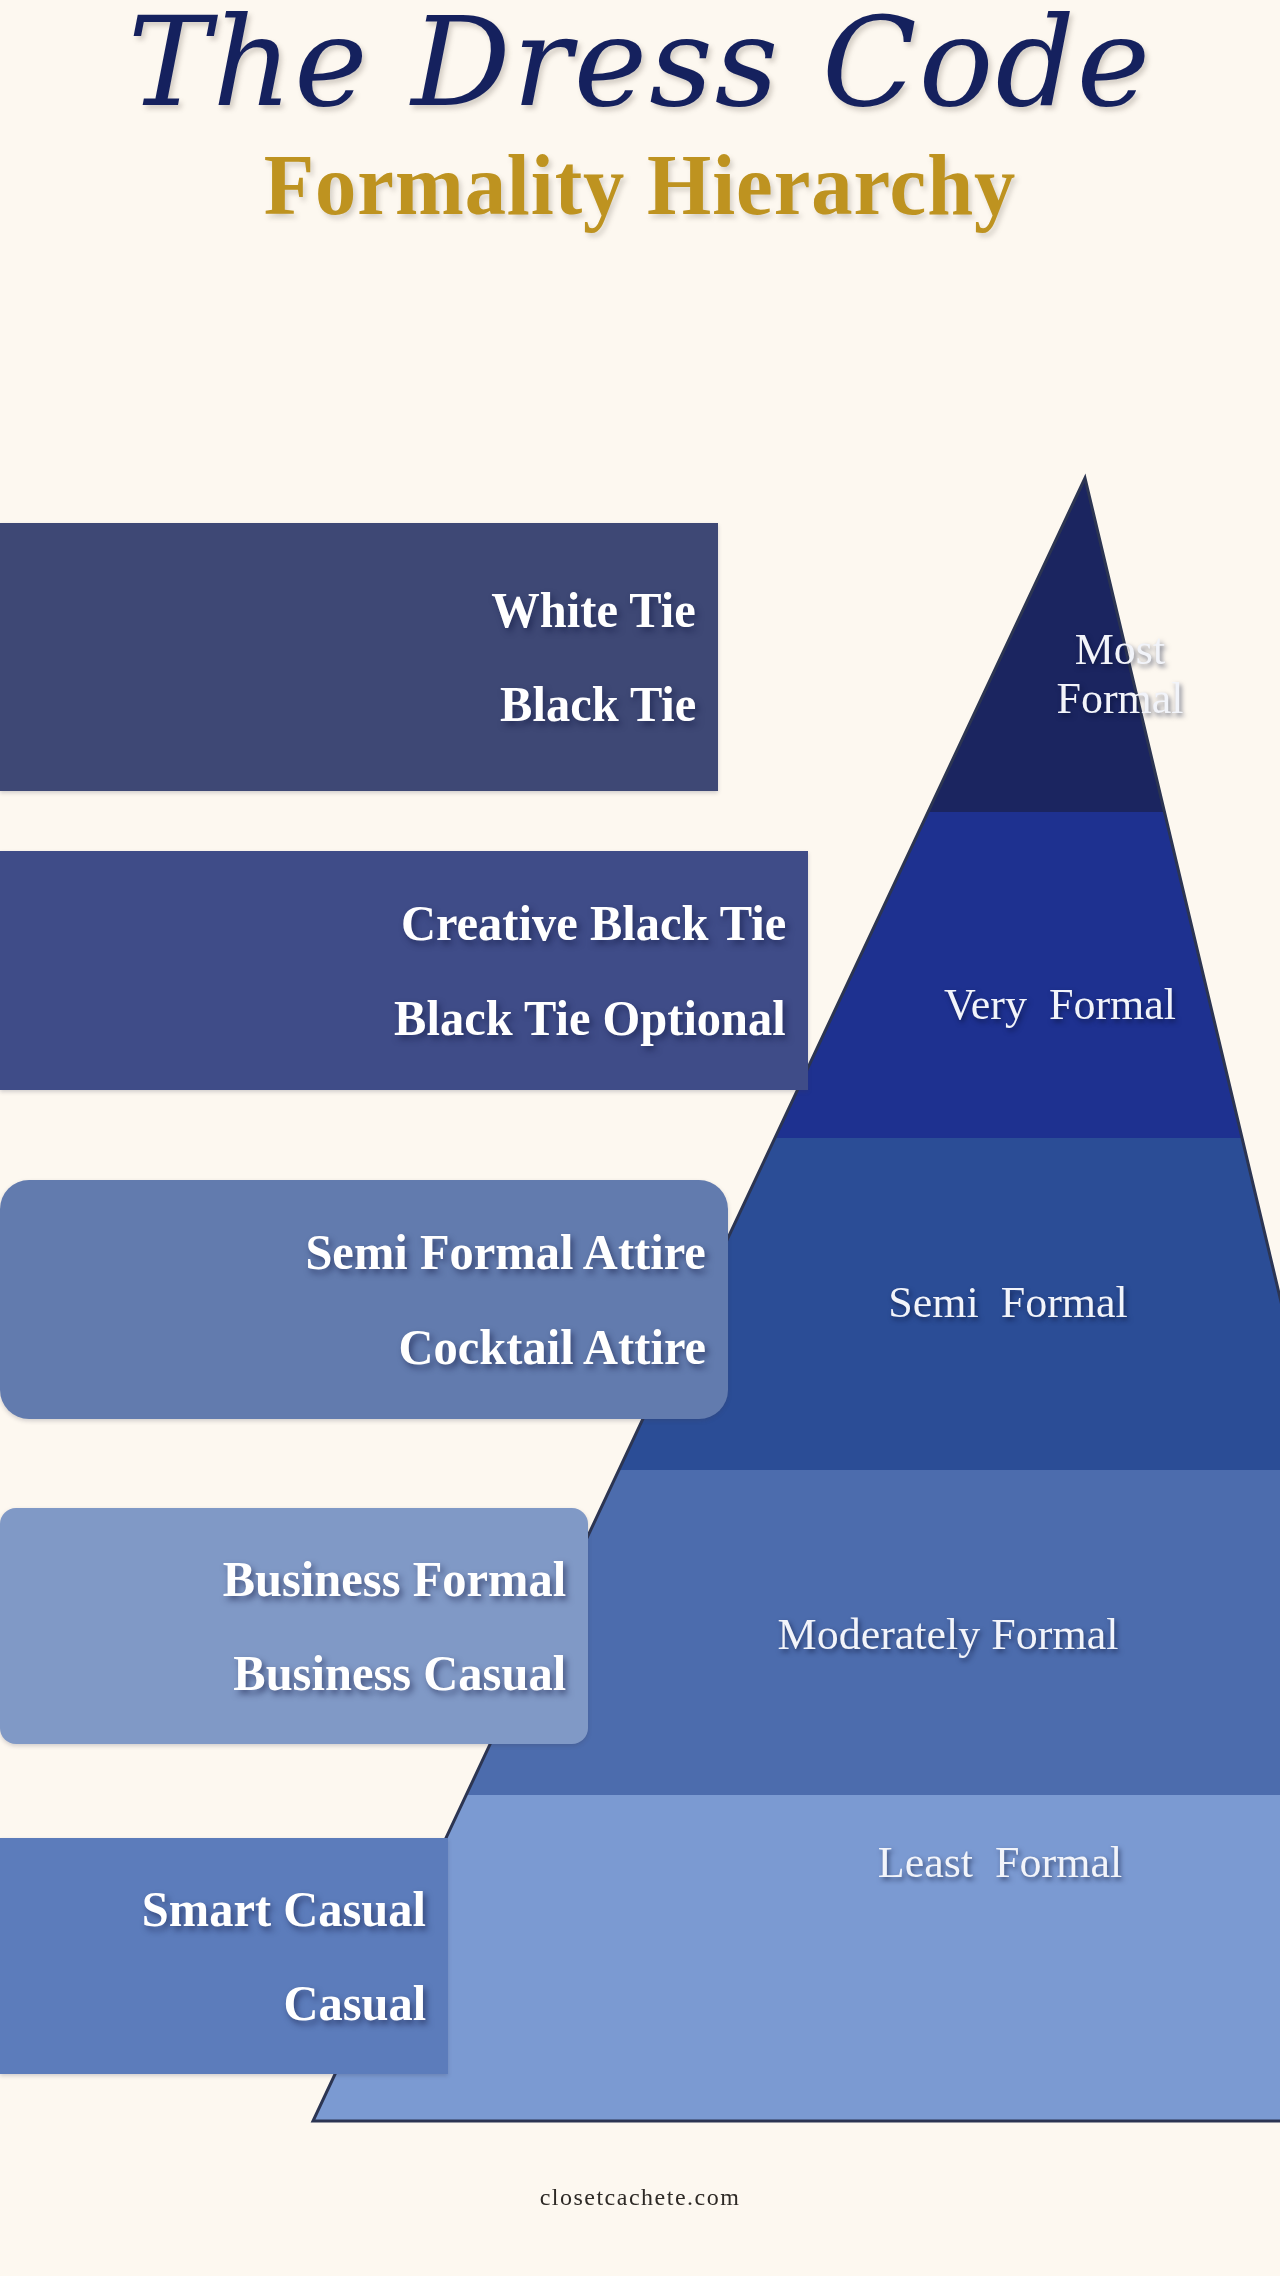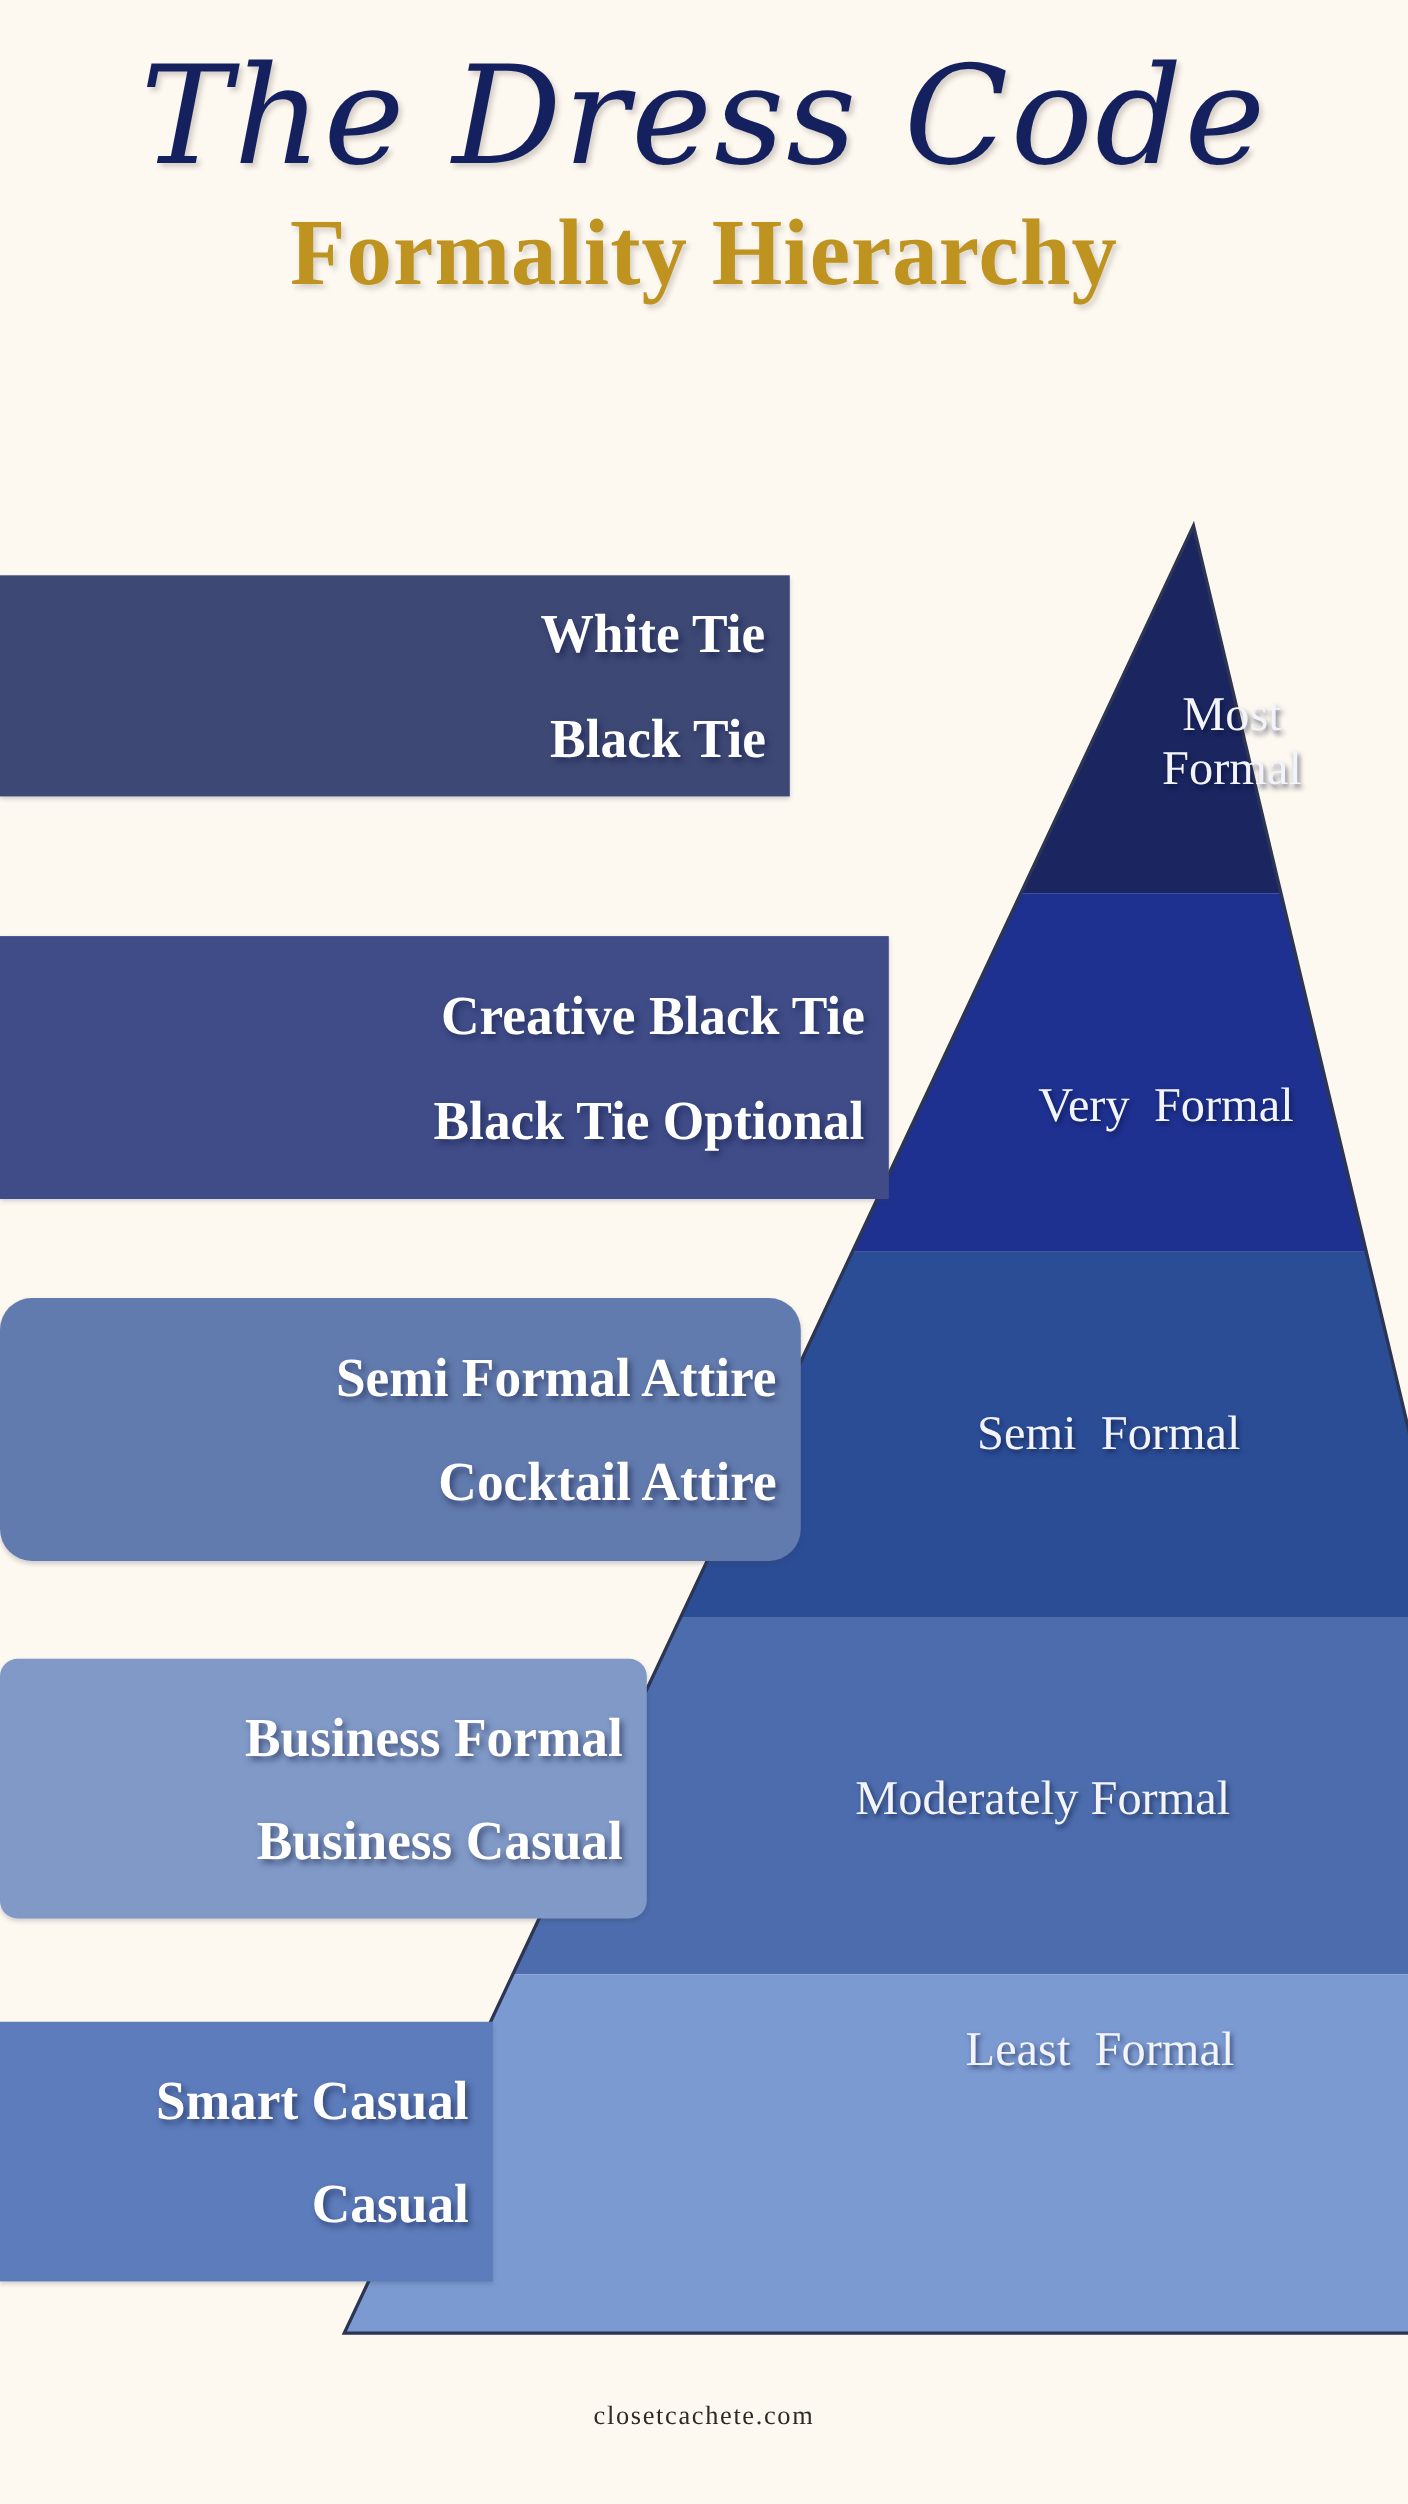--- a/index.html
+++ b/index.html
@@ -26,21 +26,20 @@
   
   .header {
     position: absolute;
     top: 0;
     left: 0;
     width: 1280px;
     text-align: center;
   }
   .title-main {
     margin: 0;
-    padding-top: 44px;
     font-family: "DejaVu Serif", serif;
     font-style: italic;
     font-weight: 400;
     font-size: 124px;
     line-height: 1.0;
     letter-spacing: 2px;
     color: #15215E;
     text-shadow: 3px 4px 5px rgba(120,110,100,0.30);
     white-space: nowrap;
   }
@@ -144,21 +143,21 @@
     <polygon points="1085,478 1476,2121 313,2121" fill="none" stroke="#2C3552" stroke-width="3"></polygon>
   </svg>
 
   <div class="tier-label" style="left:1010px; top:625px; width:220px;">Most
 Formal</div>
   <div class="tier-label" style="left:860px; top:980px; width:400px;">Very  Formal</div>
   <div class="tier-label" style="left:808px; top:1278px; width:400px;">Semi  Formal</div>
   <div class="tier-label" style="left:688px; top:1610px; width:520px;">Moderately Formal</div>
   <div class="tier-label" style="left:800px; top:1838px; width:400px;">Least  Formal</div>
 
-  <div class="bar" style="top: 523px; height: 201px; width: 718px; background: rgb(62, 72, 117);">
+  <div class="bar" style="top: 523px; height: 268px; width: 718px; background: rgb(62, 72, 117);">
     <div class="bar-label">White Tie</div>
     <div class="bar-label">Black Tie</div>
   </div>
 
   <div class="bar" style="top: 851px; height: 239px; width: 808px; background: rgb(63, 76, 136);">
     <div class="bar-label">Creative Black Tie</div>
     <div class="bar-label">Black Tie Optional</div>
   </div>
 
   <div class="bar" style="top: 1180px; height: 239px; width: 728px; background: rgb(98, 123, 174); border-radius: 29px;">

